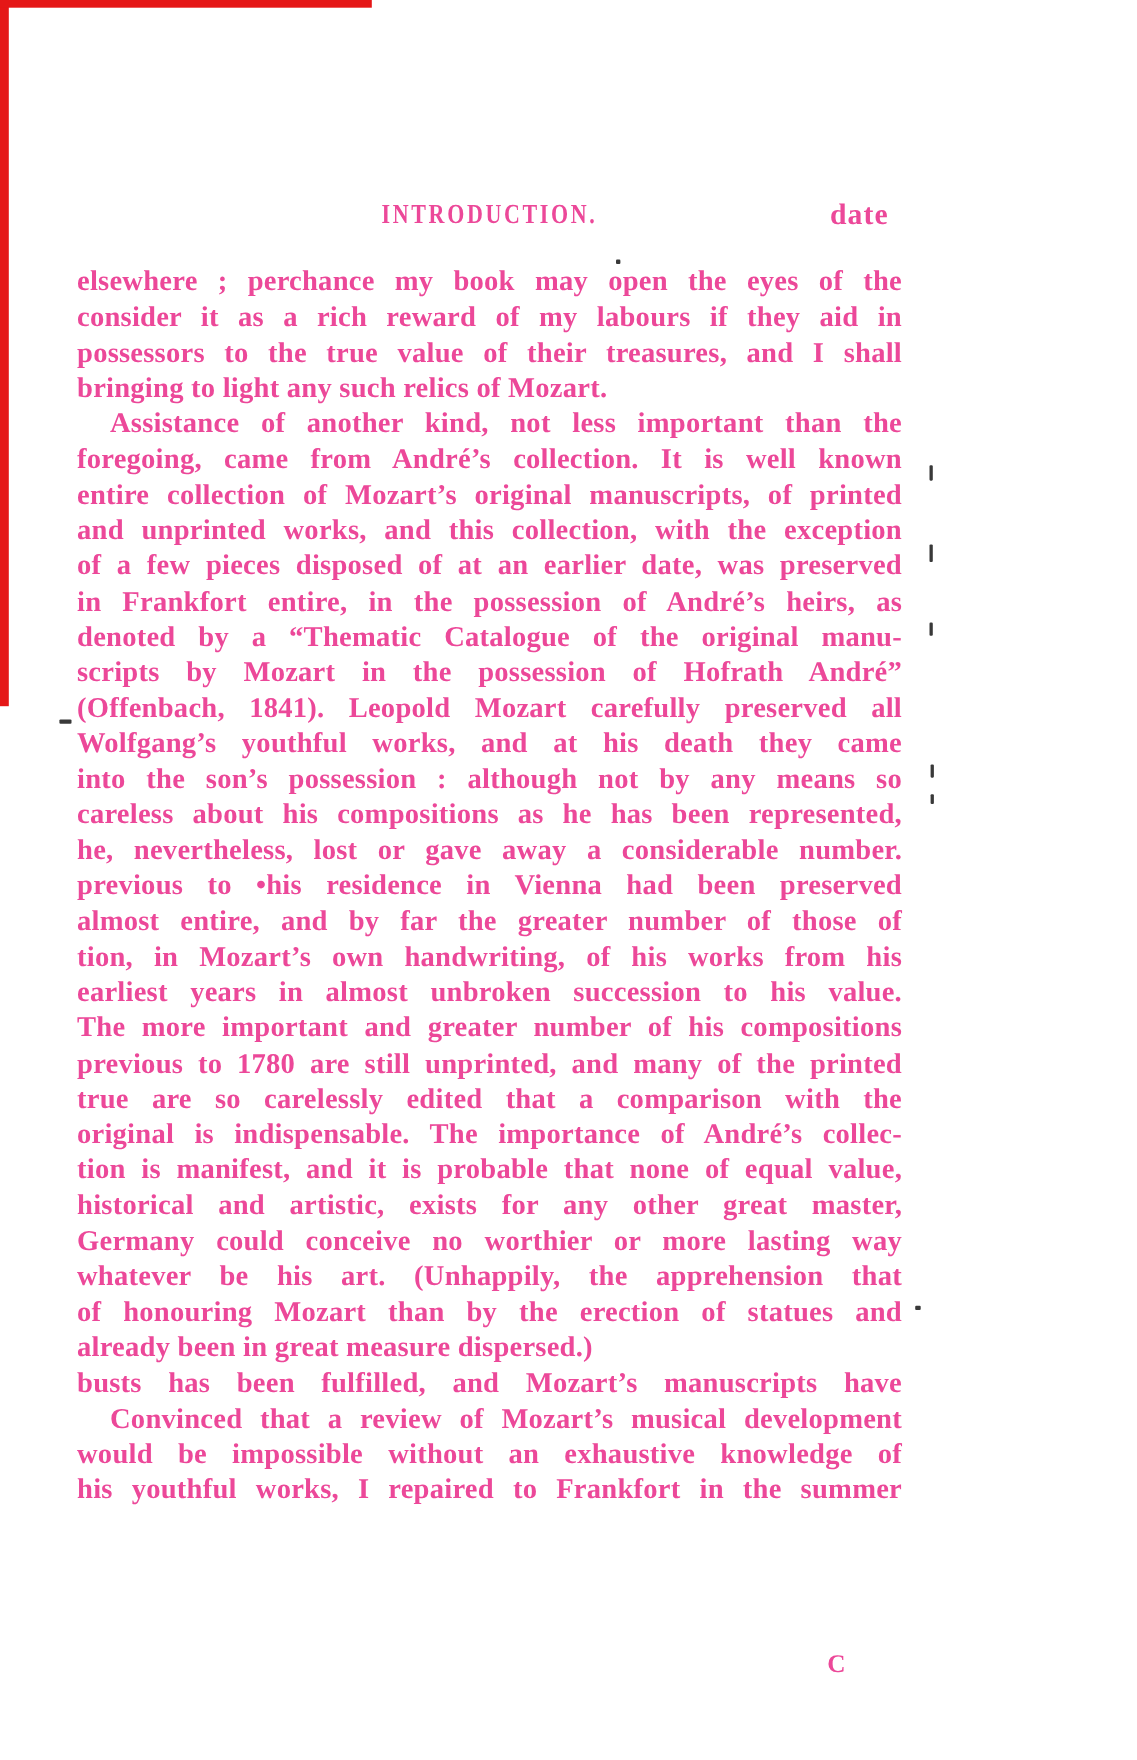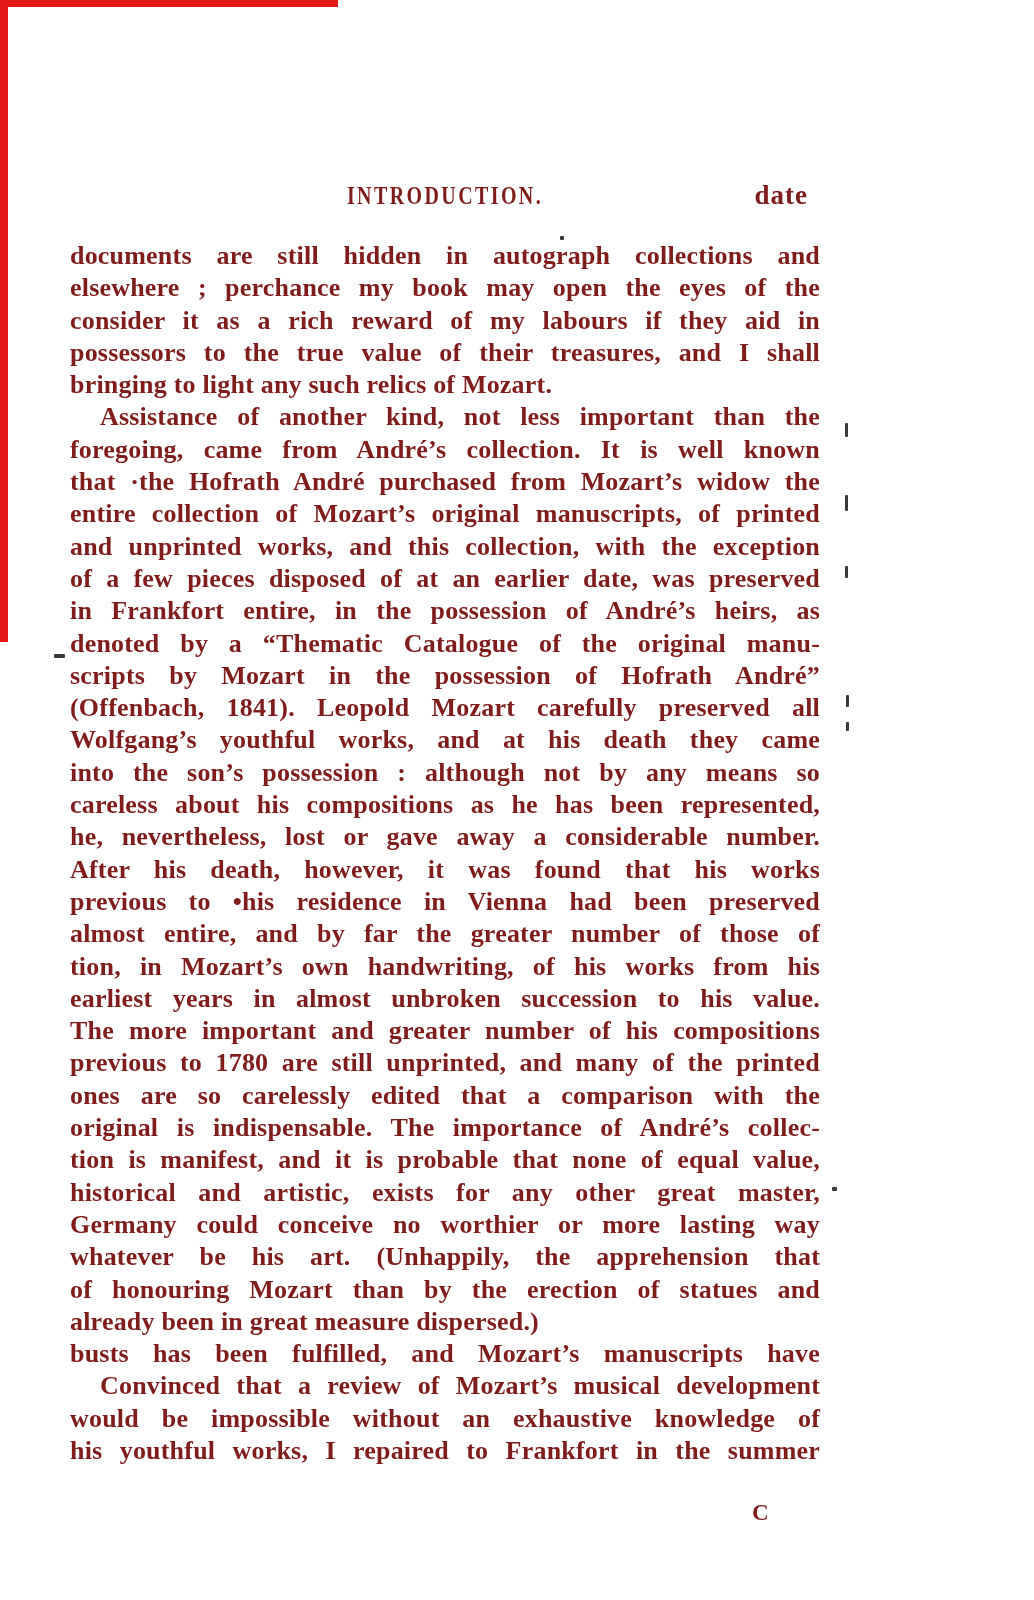--- a/index.html
+++ b/index.html
@@ -62,60 +62,57 @@
     left: 752px;
     top: 1500px;
     font-size: 23px;
     font-weight: bold;
   }
   .speck { position: absolute; background: #161616; opacity: 0.85; border-radius: 1px; }
 </style>
 </head>
 <body>
 
-<div class="page" style="color: #7f1d1d;">
+<div class="page" style="color: #ec4899;">
 
   <div id="red-marks">
       <div class="red-line" style="left: 0px; top: 0px; width: 8px; height: 642px; background: rgb(229, 23, 23);"></div>
       <div class="red-line" style="left: 0px; top: 0px; width: 338px; height: 7px; background: rgb(229, 23, 23);"></div>
     </div>
 
   <div class="running-head">
     <span class="head-title">INTRODUCTION.</span>
     <span class="head-page">date</span>
   </div>
 
   <div class="body-text" id="body-text">
-      <div class="line">documents are still hidden in autograph collections and</div>
       <div class="line">elsewhere ; perchance my book may open the eyes of the</div>
       <div class="line">consider it as a rich reward of my labours if they aid in</div>
       <div class="line">possessors to the true value of their treasures, and I shall</div>
       <div class="line para-end">bringing to light any such relics of Mozart.</div>
       <div class="line indent">Assistance of another kind, not less important than the</div>
       <div class="line">foregoing, came from André’s collection.  It is well known</div>
-      <div class="line">that ·the Hofrath André purchased from Mozart’s widow the</div>
       <div class="line">entire collection of Mozart’s original manuscripts, of printed</div>
       <div class="line">and unprinted works, and this collection, with the exception</div>
       <div class="line">of a few pieces disposed of at an earlier date, was preserved</div>
       <div class="line">in Frankfort entire, in the possession of André’s heirs, as</div>
       <div class="line">denoted by a “Thematic Catalogue of the original manu-</div>
       <div class="line">scripts by Mozart in the possession of Hofrath André”</div>
       <div class="line">(Offenbach, 1841).  Leopold Mozart carefully preserved all</div>
       <div class="line">Wolfgang’s youthful works, and at his death they came</div>
       <div class="line">into the son’s possession : although not by any means so</div>
       <div class="line">careless about his compositions as he has been represented,</div>
       <div class="line">he, nevertheless, lost or gave away a considerable number.</div>
-      <div class="line">After his death, however, it was found that his works</div>
       <div class="line">previous to •his residence in Vienna had been preserved</div>
       <div class="line">almost entire, and by far the greater number of those of</div>
       <div class="line">tion, in Mozart’s own handwriting, of his works from his</div>
       <div class="line">earliest years in almost unbroken succession to his value.</div>
       <div class="line">The more important and greater number of his compositions</div>
       <div class="line">previous to 1780 are still unprinted, and many of the printed</div>
-      <div class="line">ones are so carelessly edited that a comparison with the</div>
+      <div class="line">true are so carelessly edited that a comparison with the</div>
       <div class="line">original is indispensable.  The importance of André’s collec-</div>
       <div class="line">tion is manifest, and it is probable that none of equal value,</div>
       <div class="line">historical and artistic, exists for any other great master,</div>
       <div class="line">Germany could conceive no worthier or more lasting way</div>
       <div class="line">whatever be his art.  (Unhappily, the apprehension that</div>
       <div class="line">of honouring Mozart than by the erection of statues and</div>
       <div class="line para-end">already been in great measure dispersed.)</div>
       <div class="line">busts has been fulfilled, and Mozart’s manuscripts have</div>
       <div class="line indent">Convinced that a review of Mozart’s musical development</div>
       <div class="line">would be impossible without an exhaustive knowledge of</div>

